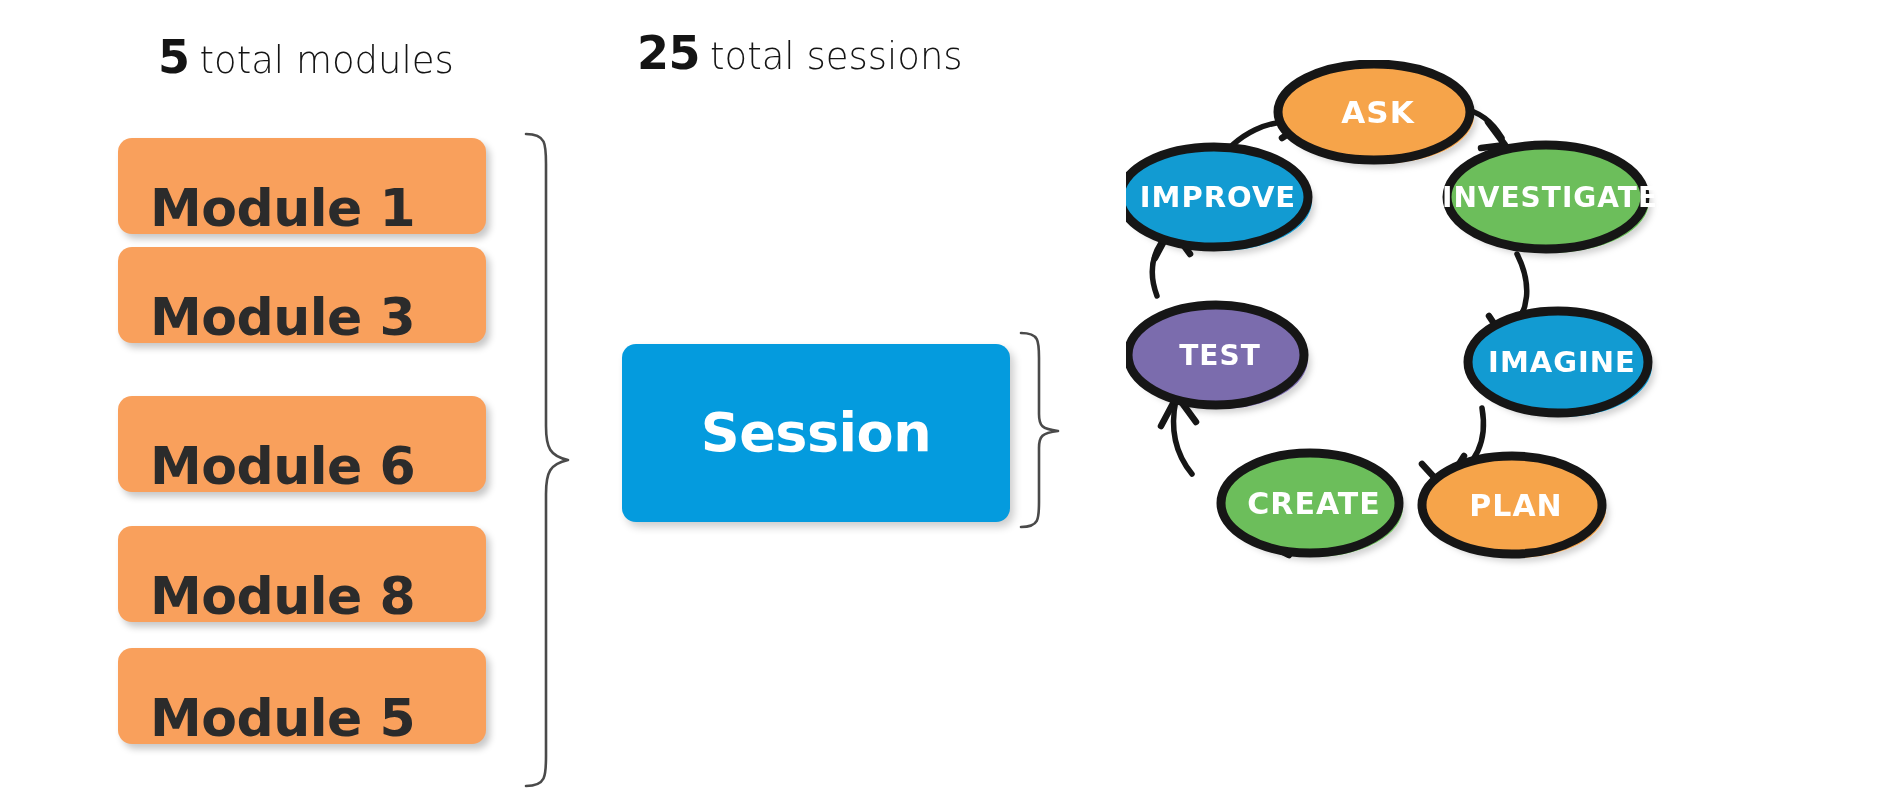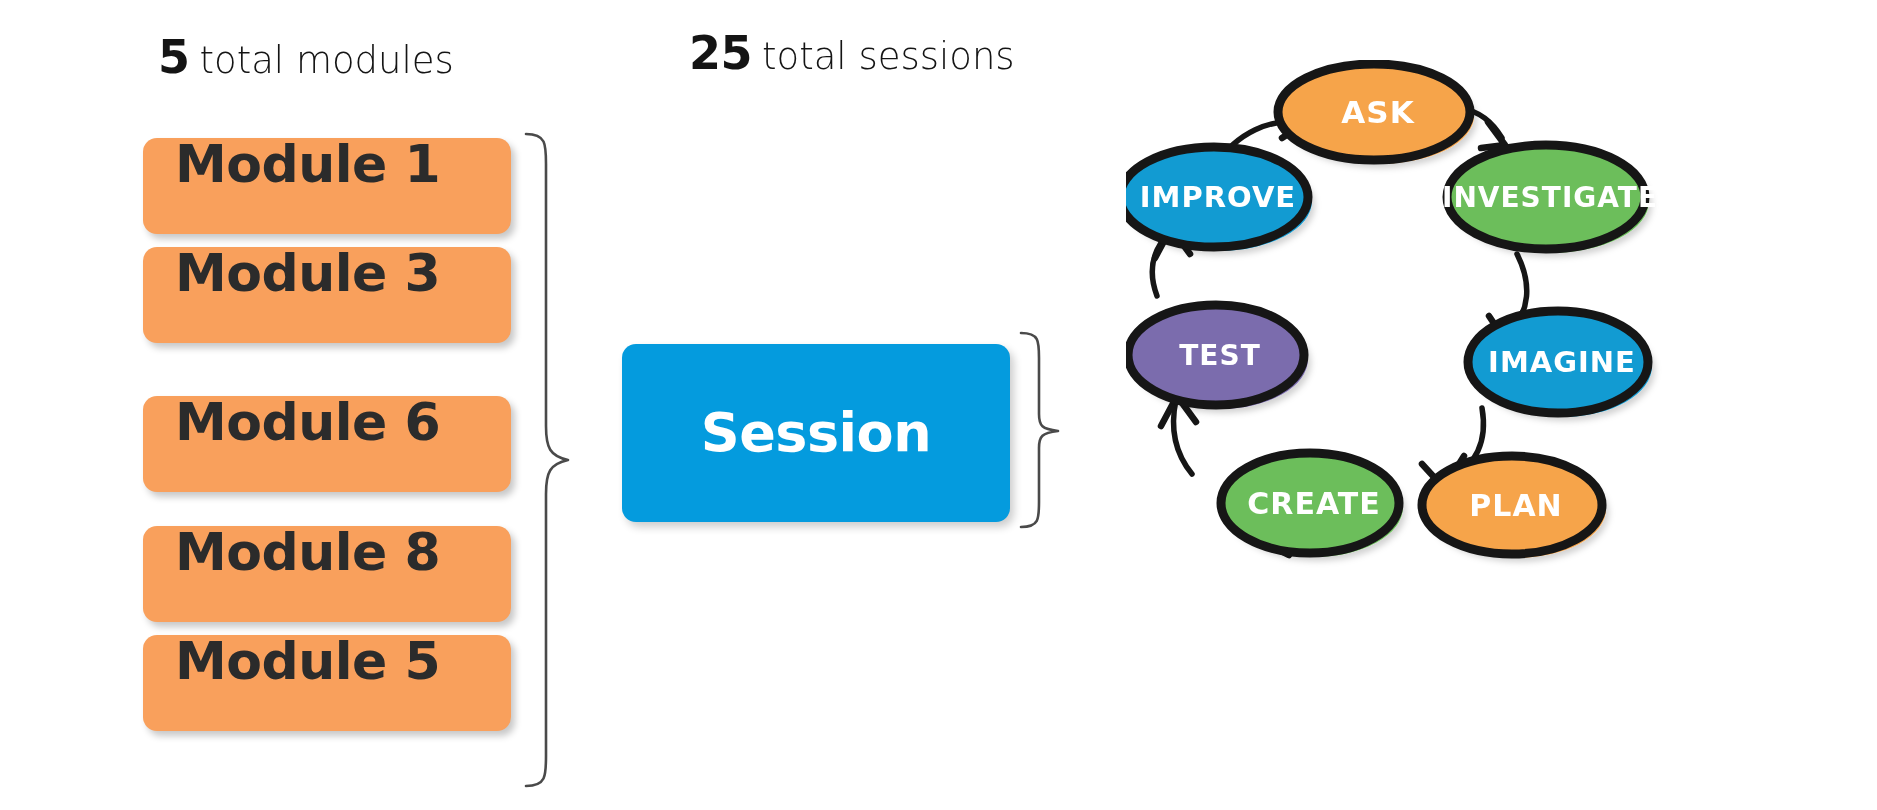--- a/index.html
+++ b/index.html
@@ -28,36 +28,35 @@
     font-size: 46px;
     letter-spacing: -0.5px;
   }
   .heading .lbl {
     font-weight: 300;
     font-size: 37px;
     margin-left: 10px;
     letter-spacing: 0px;
   }
   #modules-heading { left: 158px; top: 34px; }
-  #sessions-heading { left: 689px; top: 30px; text-align: center; }
+  #sessions-heading { left: 637px; top: 30px; text-align: center; }
 
   
   .module-chip {
     position: absolute;
     left: 118px;
     width: 368px;
     height: 96px;
     border-radius: 14px;
     background: #F9A05C;
     box-shadow: 4px 5px 7px rgba(0,0,0,0.22);
     display: flex;
-    align-items: flex-start;
+    align-items: flex-end;
     box-sizing: border-box;
     padding-left: 32px;
-    margin-left: 25px;
   }
   .module-chip .chip-label {
     font-size: 52px;
     font-weight: 700;
     color: #2B2B2B;
     letter-spacing: -0.5px;
     line-height: 1;
   }
 
   
@@ -123,21 +122,21 @@
 </div>
 <div class="module-chip" style="top:247px">
   <span class="chip-label">Module 3</span>
 </div>
 <div class="module-chip" style="top:396px">
   <span class="chip-label">Module 6</span>
 </div>
 <div class="module-chip" style="top:526px">
   <span class="chip-label">Module 8</span>
 </div>
-<div class="module-chip" style="top:635px">
+<div class="module-chip" style="top:648px">
   <span class="chip-label">Module 5</span>
 </div>
 
 <div id="session-chip">
   <span class="sess-line">Session</span>
 </div>
 
 <svg class="brace-svg" id="brace-modules" width="60" height="660" viewBox="0 0 60 660">
   <path d="M6 4 C 26 4, 26 14, 26 34 L 26 296 C 26 318, 30 326, 48 330 C 30 334, 26 342, 26 364 L 26 626 C 26 646, 26 656, 6 656" fill="none" stroke="#4A4A4A" stroke-width="2.6" stroke-linecap="round" stroke-linejoin="round"></path>
 </svg>

